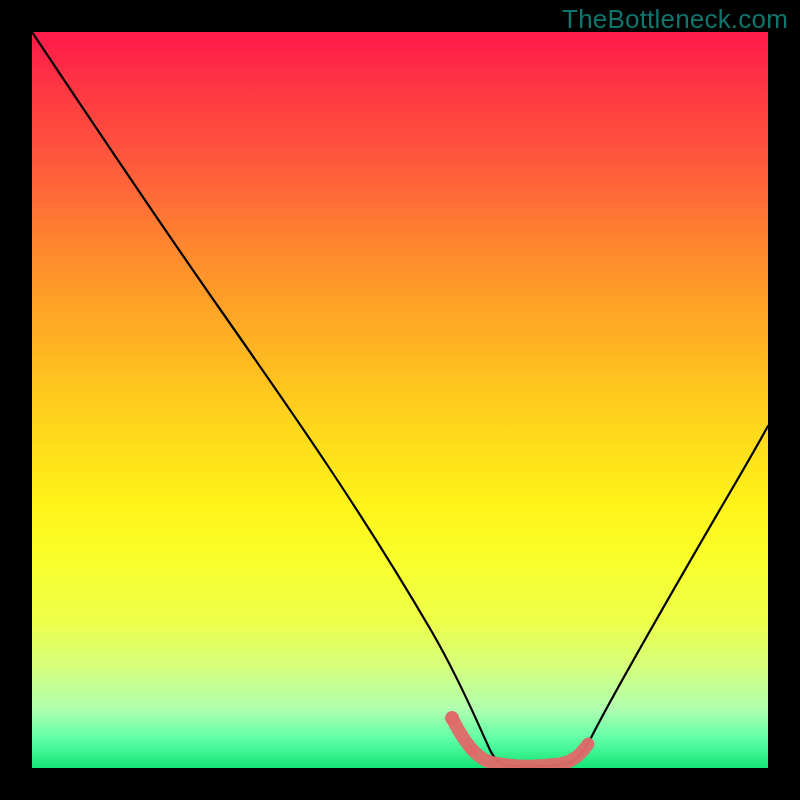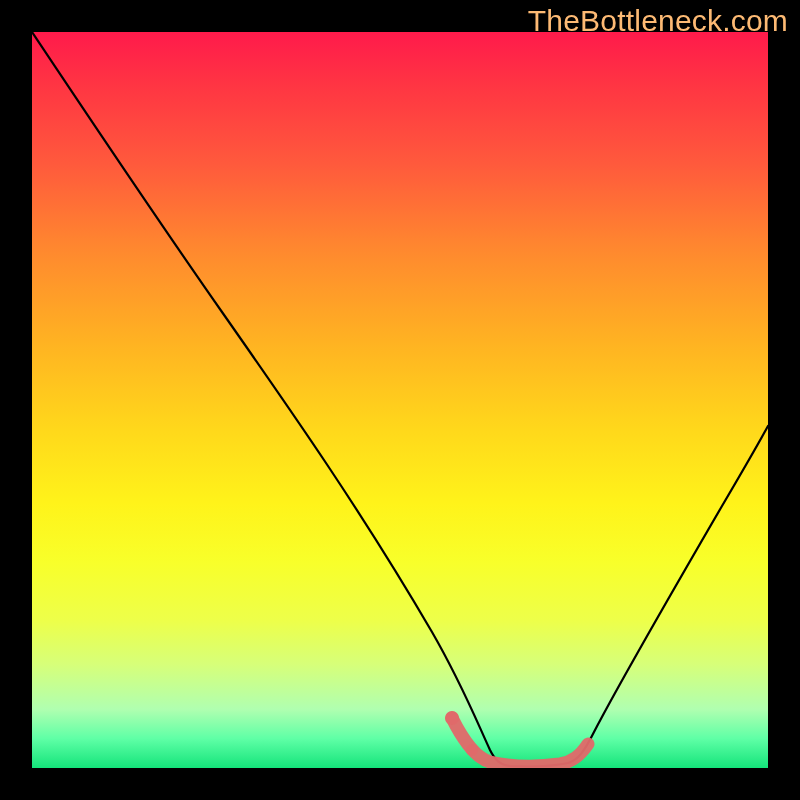--- a/index.html
+++ b/index.html
@@ -14,22 +14,22 @@
   .stage {
     position: relative;
     width: 800px;
     height: 800px;
     background: #000;
   }
   .watermark {
     position: absolute;
     top: 4px;
     right: 12px;
-    color: #fdba74;
-    font-size: 30px;
+    color: #0f766e;
+    font-size: 26px;
     font-weight: 500;
     letter-spacing: 0.2px;
     user-select: none;
   }
   .plot {
     position: absolute;
     left: 32px;
     top: 32px;
     width: 736px;
     height: 736px;

